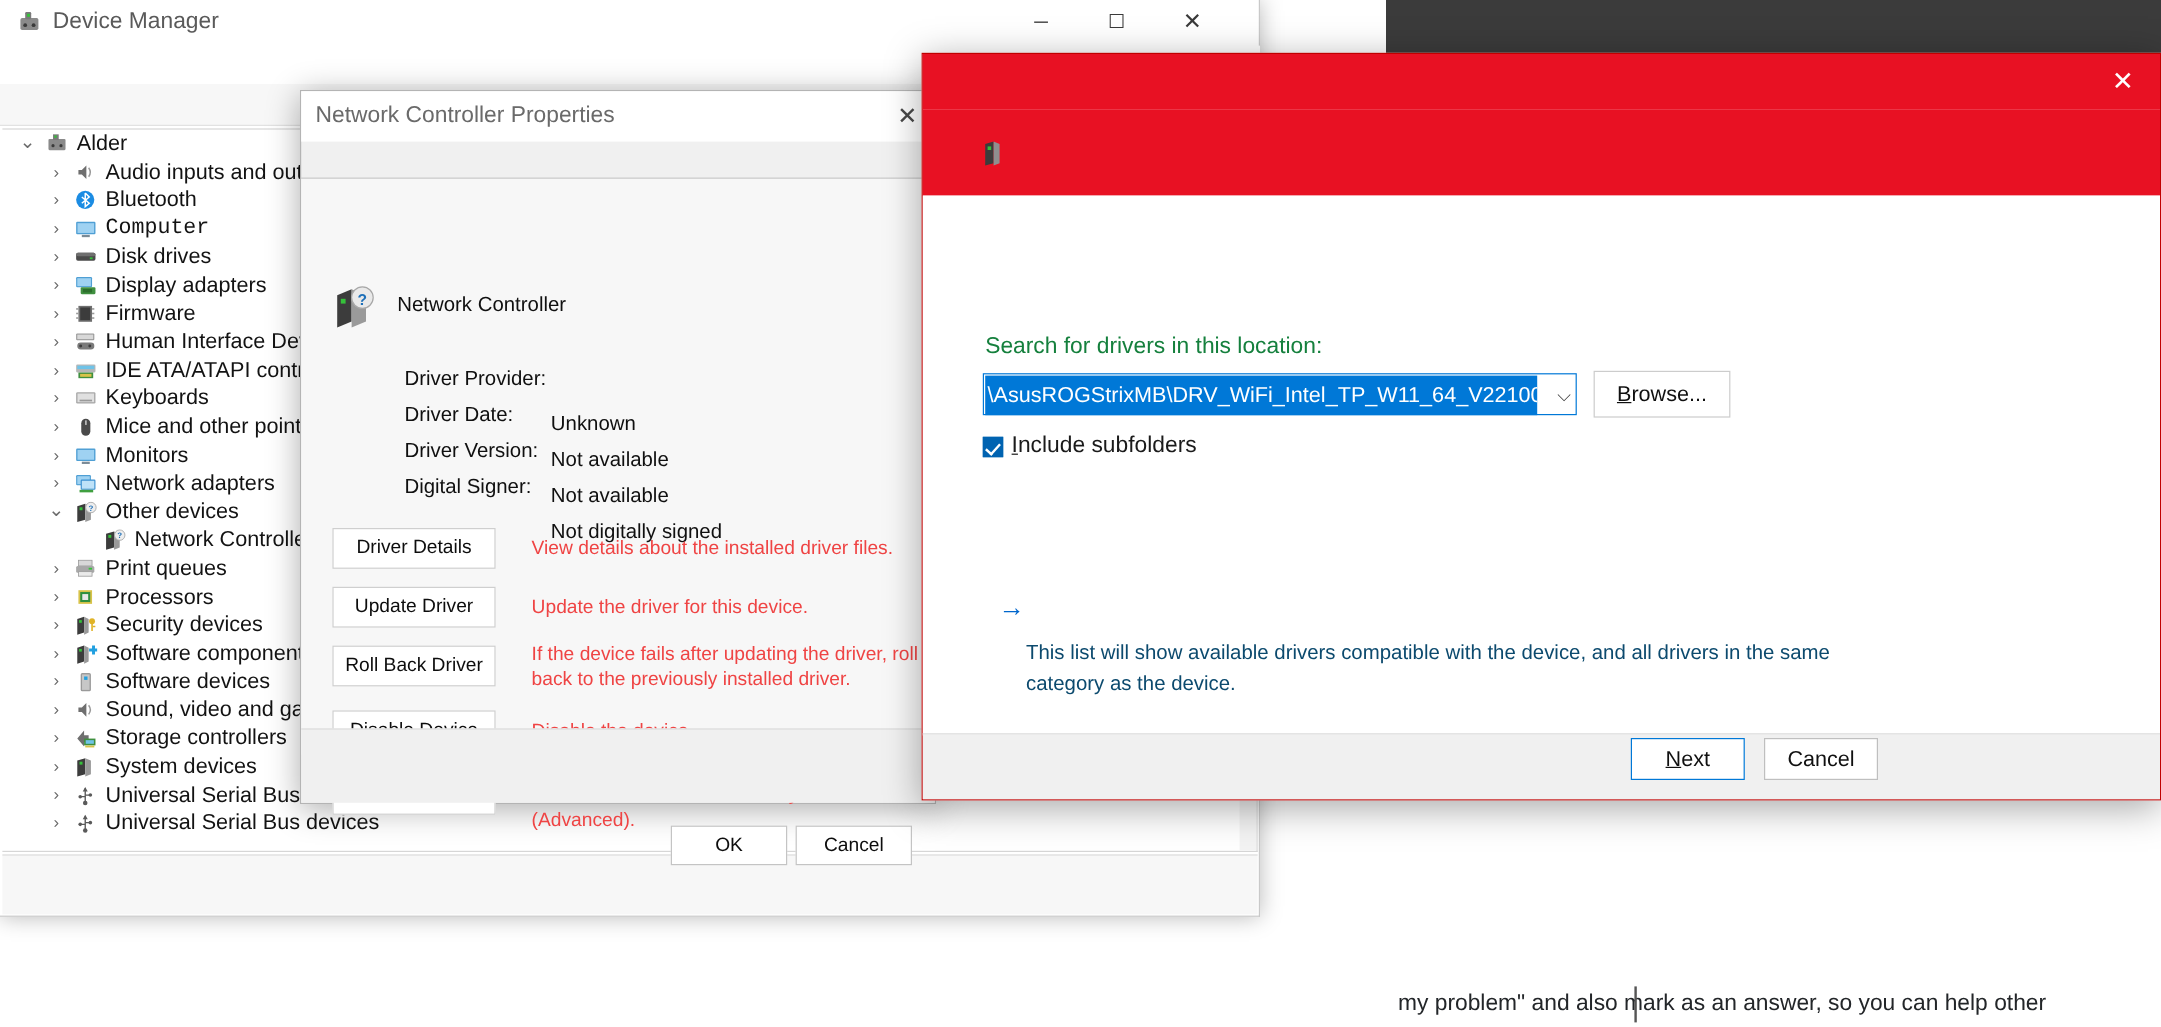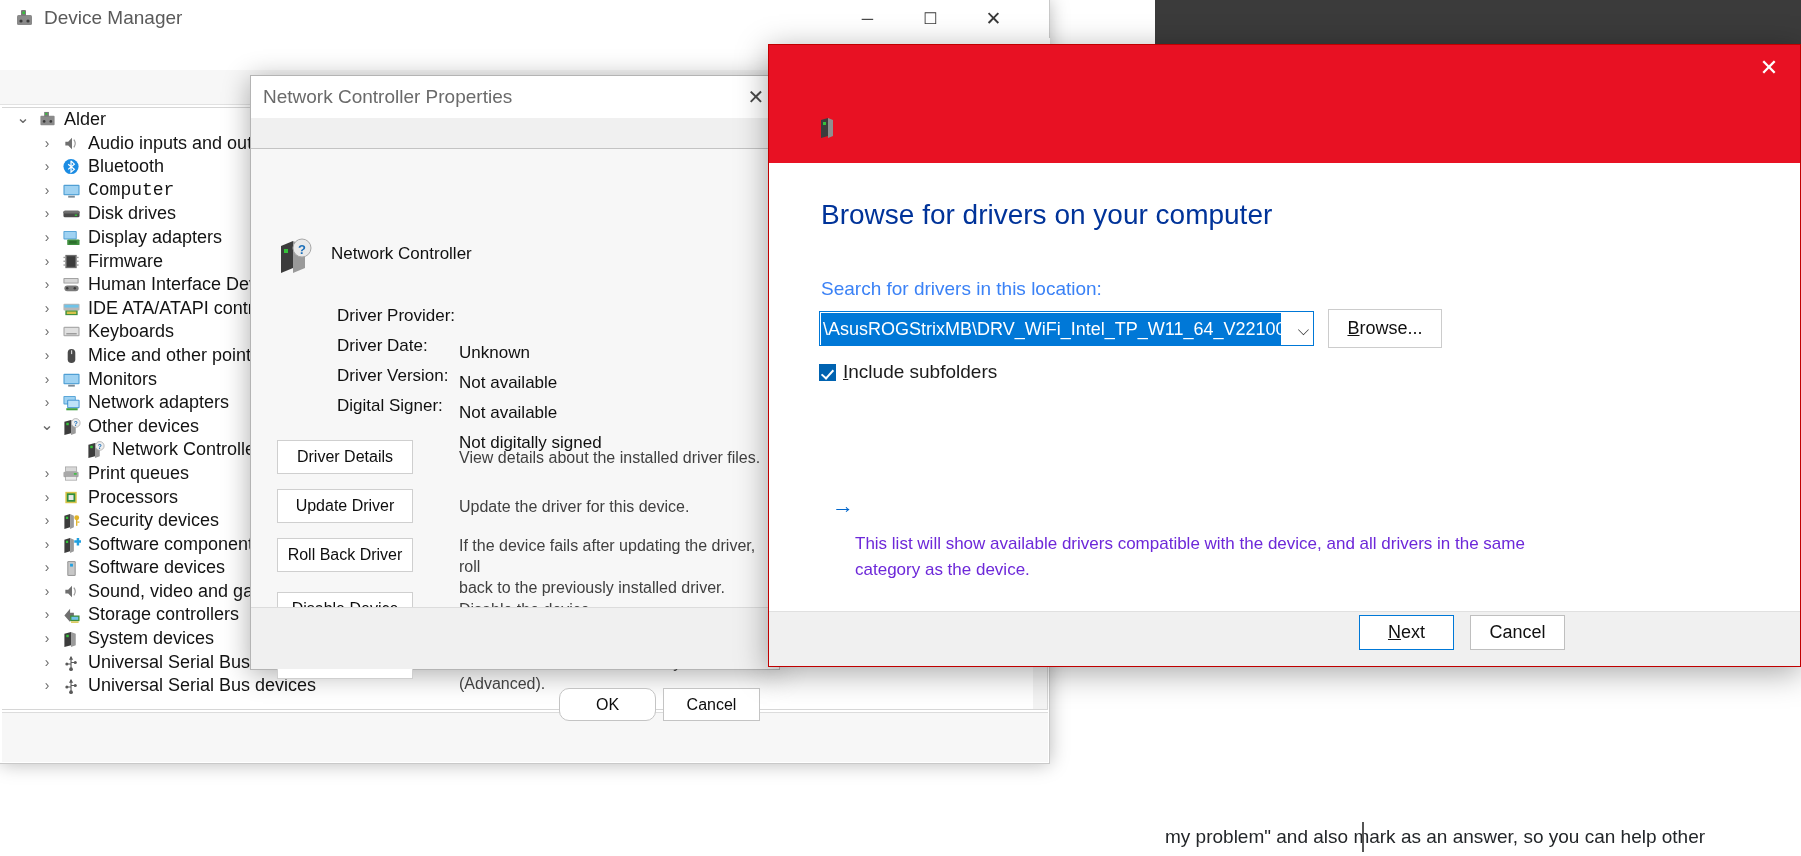--- a/index.html
+++ b/index.html
@@ -70,21 +70,21 @@
 
   #props-body { position:absolute; left:0; top:73px; width:100%; height:480px; background:#f7f7f7; }
   #prop-dev-icon { position:absolute; left:24px; top:88px; width:38px; height:40px; }
   #prop-dev-name { position:absolute; left:80px; top:95px; font-size:17px; color:#101010; }
 
   .prop-label { position:absolute; left:86px; font-size:17px; color:#101010; }
   .prop-value { position:absolute; left:208px; font-size:17px; color:#101010;margin-top:37px; }
 
   .dbtn { position:absolute; left:26px; width:136px; height:34px; background:#ffffff; border:1px solid #cfcfcf;
           font-size:16px; color:#0d0d0d; text-align:center; line-height:32px; }
-  .dbtn-desc { position:absolute; left:208px; font-size:16px; color:#404040; line-height:21px; }
+  .dbtn-desc { position:absolute; left:192px; font-size:16px; color:#ef4444; line-height:21px; }
 
   #props-footer { position:absolute; left:0; bottom:0; width:100%; height:62px; background:#f0f0f0; border-top:1px solid #dcdcdc; }
   .fbtn { position:absolute; top:612px; width:97px; height:33px; background:#ffffff; border:1px solid #c4c4c4;
           font-size:16px; color:#0d0d0d; text-align:center; line-height:31px; }
 
   
   #wizard {
     position:absolute; left:768px; top:44px; width:1033px; height:623px;
     background:#ffffff; border:1px solid #c00000;
     box-shadow:0 6px 30px rgba(0,0,0,0.35);
@@ -93,21 +93,21 @@
   #wiz-title-close { position:absolute; right:0; top:0; width:62px; height:46px; color:#ffffff; font-size:22px;
                      text-align:center; line-height:46px; }
   #wiz-header { position:absolute; left:0; top:46px; width:100%; height:72px; background:#e81123; }
   #wiz-back { position:absolute; left:8px; top:46px; width:50px; height:72px; color:#ffffff; font-size:26px;
               text-align:center; line-height:72px; }
   #wiz-header-icon { position:absolute; left:50px; top:72px; width:16px; height:22px; }
   #wiz-header-title { position:absolute; left:76px; top:70px; font-size:21px; color:#131313; }
 
   #wiz-content { position:absolute; left:0; top:118px; width:100%; height:450px; background:#ffffff; }
   #wiz-heading { position:absolute; left:52px; top:36px; font-size:28px; color:#003399; }
-  #wiz-search-label { position:absolute; left:52px; top:115px; font-size:19px; color:#3b82f6; }
+  #wiz-search-label { position:absolute; left:52px; top:115px; font-size:19px; color:#15803d; }
   #wiz-path-input {
     position:absolute; left:50px; top:148px; width:495px; height:35px;
     border:1px solid #0078d7; background:#ffffff;
   }
   #wiz-path-text {
     position:absolute; left:1px; top:1px; height:33px; line-height:33px; padding:0 2px;
     background:#0078d7; color:#ffffff; font-size:18px; white-space:nowrap; overflow:hidden;
     max-width:460px;
   }
   #wiz-path-caret { position:absolute; right:4px; top:9px; color:#333; font-size:15px; }
@@ -117,21 +117,21 @@
   }
   #wiz-check-row { position:absolute; left:50px; top:198px; height:24px; }
   #wiz-checkbox { position:absolute; left:0; top:3px; width:17px; height:17px; background:#0063b1; border:1px solid #0063b1; }
   #wiz-checkbox:after { content:""; position:absolute; left:4px; top:2px; width:5px; height:10px;
                         border:solid #ffffff; border-width:0 2px 2px 0; transform:rotate(42deg); }
   #wiz-check-label { position:absolute; left:24px; top:0; font-size:19px; color:#1b1b1b; white-space:nowrap; }
   #wiz-check-label u { text-decoration:underline; }
 
   #wiz-pick-arrow { position:absolute; left:63px; top:330px; font-size:22px; color:#0066cc; }
   #wiz-pick-link { position:absolute; left:88px; top:324px; font-size:24px; color:#0066cc; white-space:nowrap; }
-  #wiz-pick-desc { position:absolute; left:86px; top:368px; width:710px; font-size:17px; color:#6d28d9; line-height:26px; }
+  #wiz-pick-desc { position:absolute; left:86px; top:368px; width:710px; font-size:17px; color:#0c4a6e; line-height:26px; }
 
   #wiz-footer { position:absolute; left:0; bottom:0; width:100%; height:55px; background:#f0f0f0; border-top:1px solid #e0e0e0; }
   .wiz-fbtn { position:absolute; top:570px; width:95px; height:35px; background:#ffffff; border:1px solid #bfbfbf;
               font-size:18px; color:#101010; text-align:center; line-height:33px; }
   #wiz-next-btn { left:590px; border:1px solid #0078d7; }
   #wiz-cancel-btn { left:701px; }
 </style>
 </head>
 <body>
 
@@ -513,41 +513,40 @@
 back to the previously installed driver.</div>
 
     <div class="dbtn" style="top:443px;">Disable Device</div>
     <div class="dbtn-desc" style="top:450px;">Disable the device.</div>
 
     <div class="dbtn" style="top:496px;">Uninstall Device</div>
     <div class="dbtn-desc" style="top:503px;">Uninstall the device from the system (Advanced).</div>
   </div>
 
   <div id="props-footer"></div>
-  <div class="fbtn" style="left:308px;border-radius:10px;">OK</div>
+  <div class="fbtn" style="left:308px;">OK</div>
   <div class="fbtn" style="left:412px;">Cancel</div>
 </div>
 
 <div id="wizard">
 
   <div id="wiz-titlebar">
     <div id="wiz-title-close">✕</div>
   </div>
 
   <div id="wiz-header">
     <div id="wiz-back">←</div>
   </div>
   <svg id="wiz-header-icon" viewBox="0 0 16 22">
     <path d="M2 3 L9 1 L9 19 L2 21 Z" fill="#3c3c3c"></path>
     <path d="M9 1 L14 3 L14 19 L9 21 Z" fill="#8f8f8f"></path>
     <rect x="4" y="5" width="3" height="3" fill="#35c13a"></rect>
   </svg>
 
   <div id="wiz-content">
-    <div id="wiz-heading">Browse for drivers on your computer</div>
     <div id="wiz-search-label">Search for drivers in this location:</div>
 
     <div id="wiz-path-input">
       <div id="wiz-path-text">\AsusROGStrixMB\DRV_WiFi_Intel_TP_W11_64_V2210003_20211222R</div>
       <div id="wiz-path-caret">⌵</div>
     </div>
 
     <div id="wiz-browse-btn"><u>B</u>rowse...</div>
 
     <div id="wiz-check-row">

